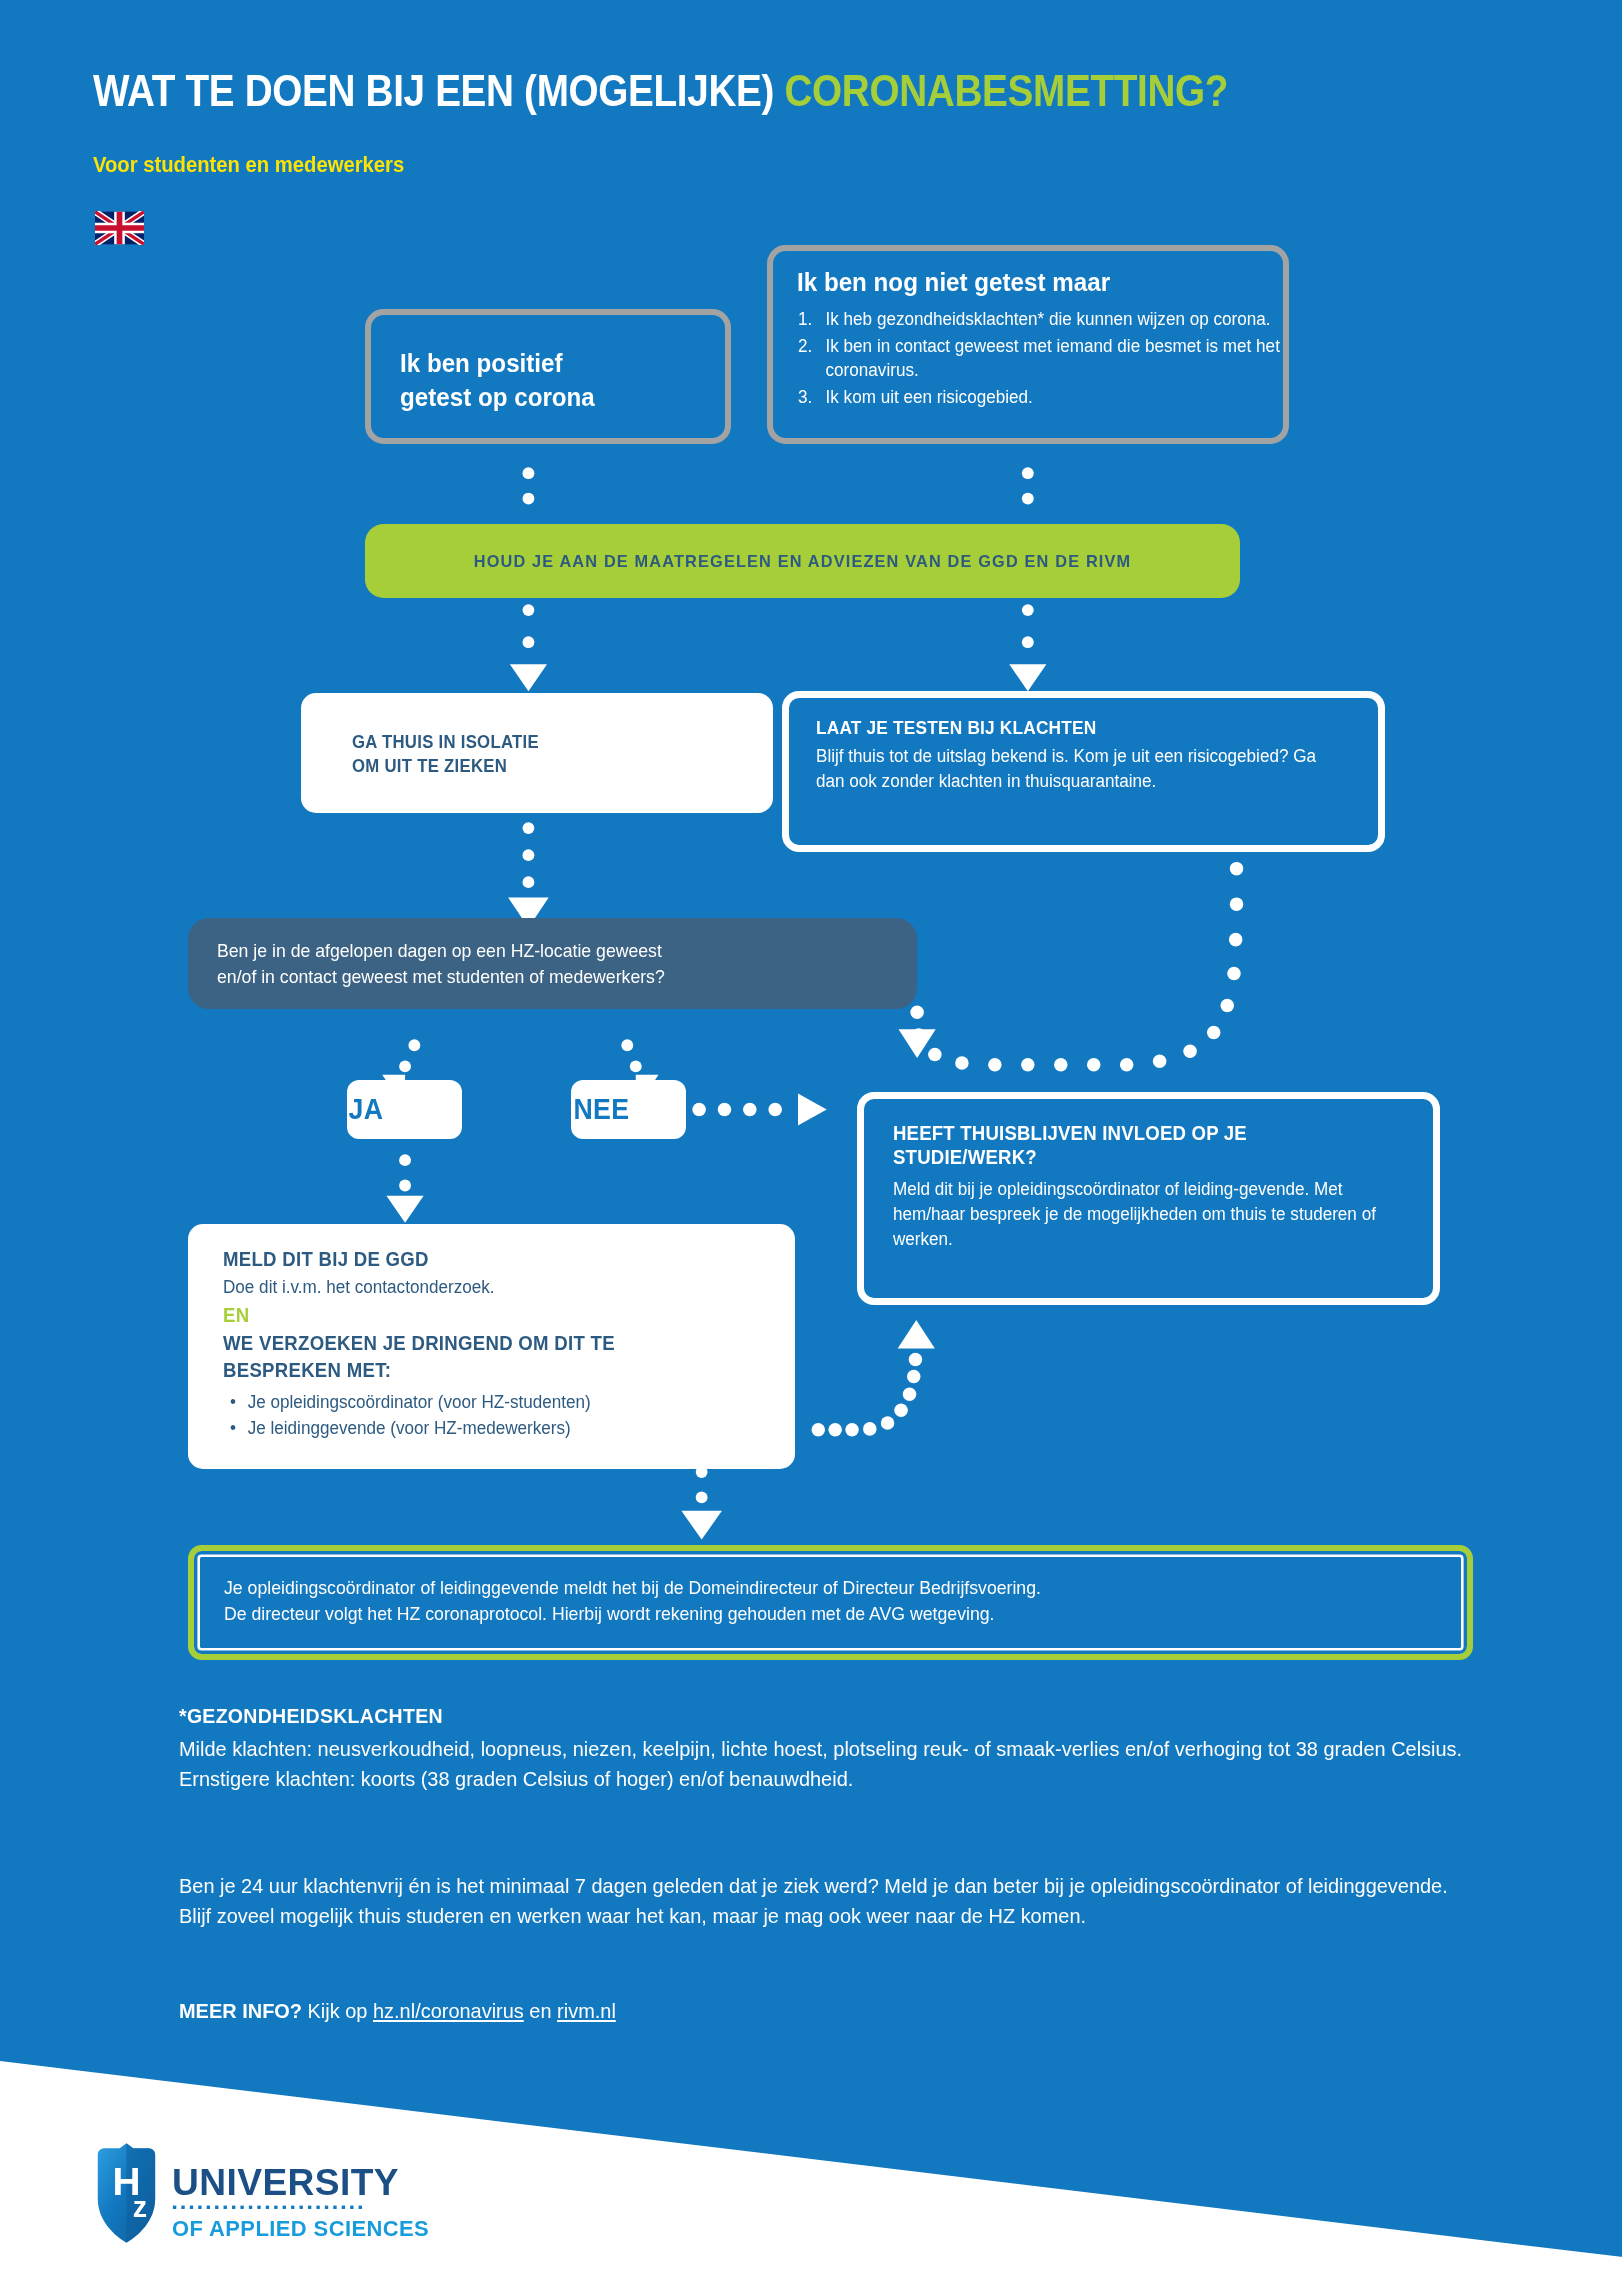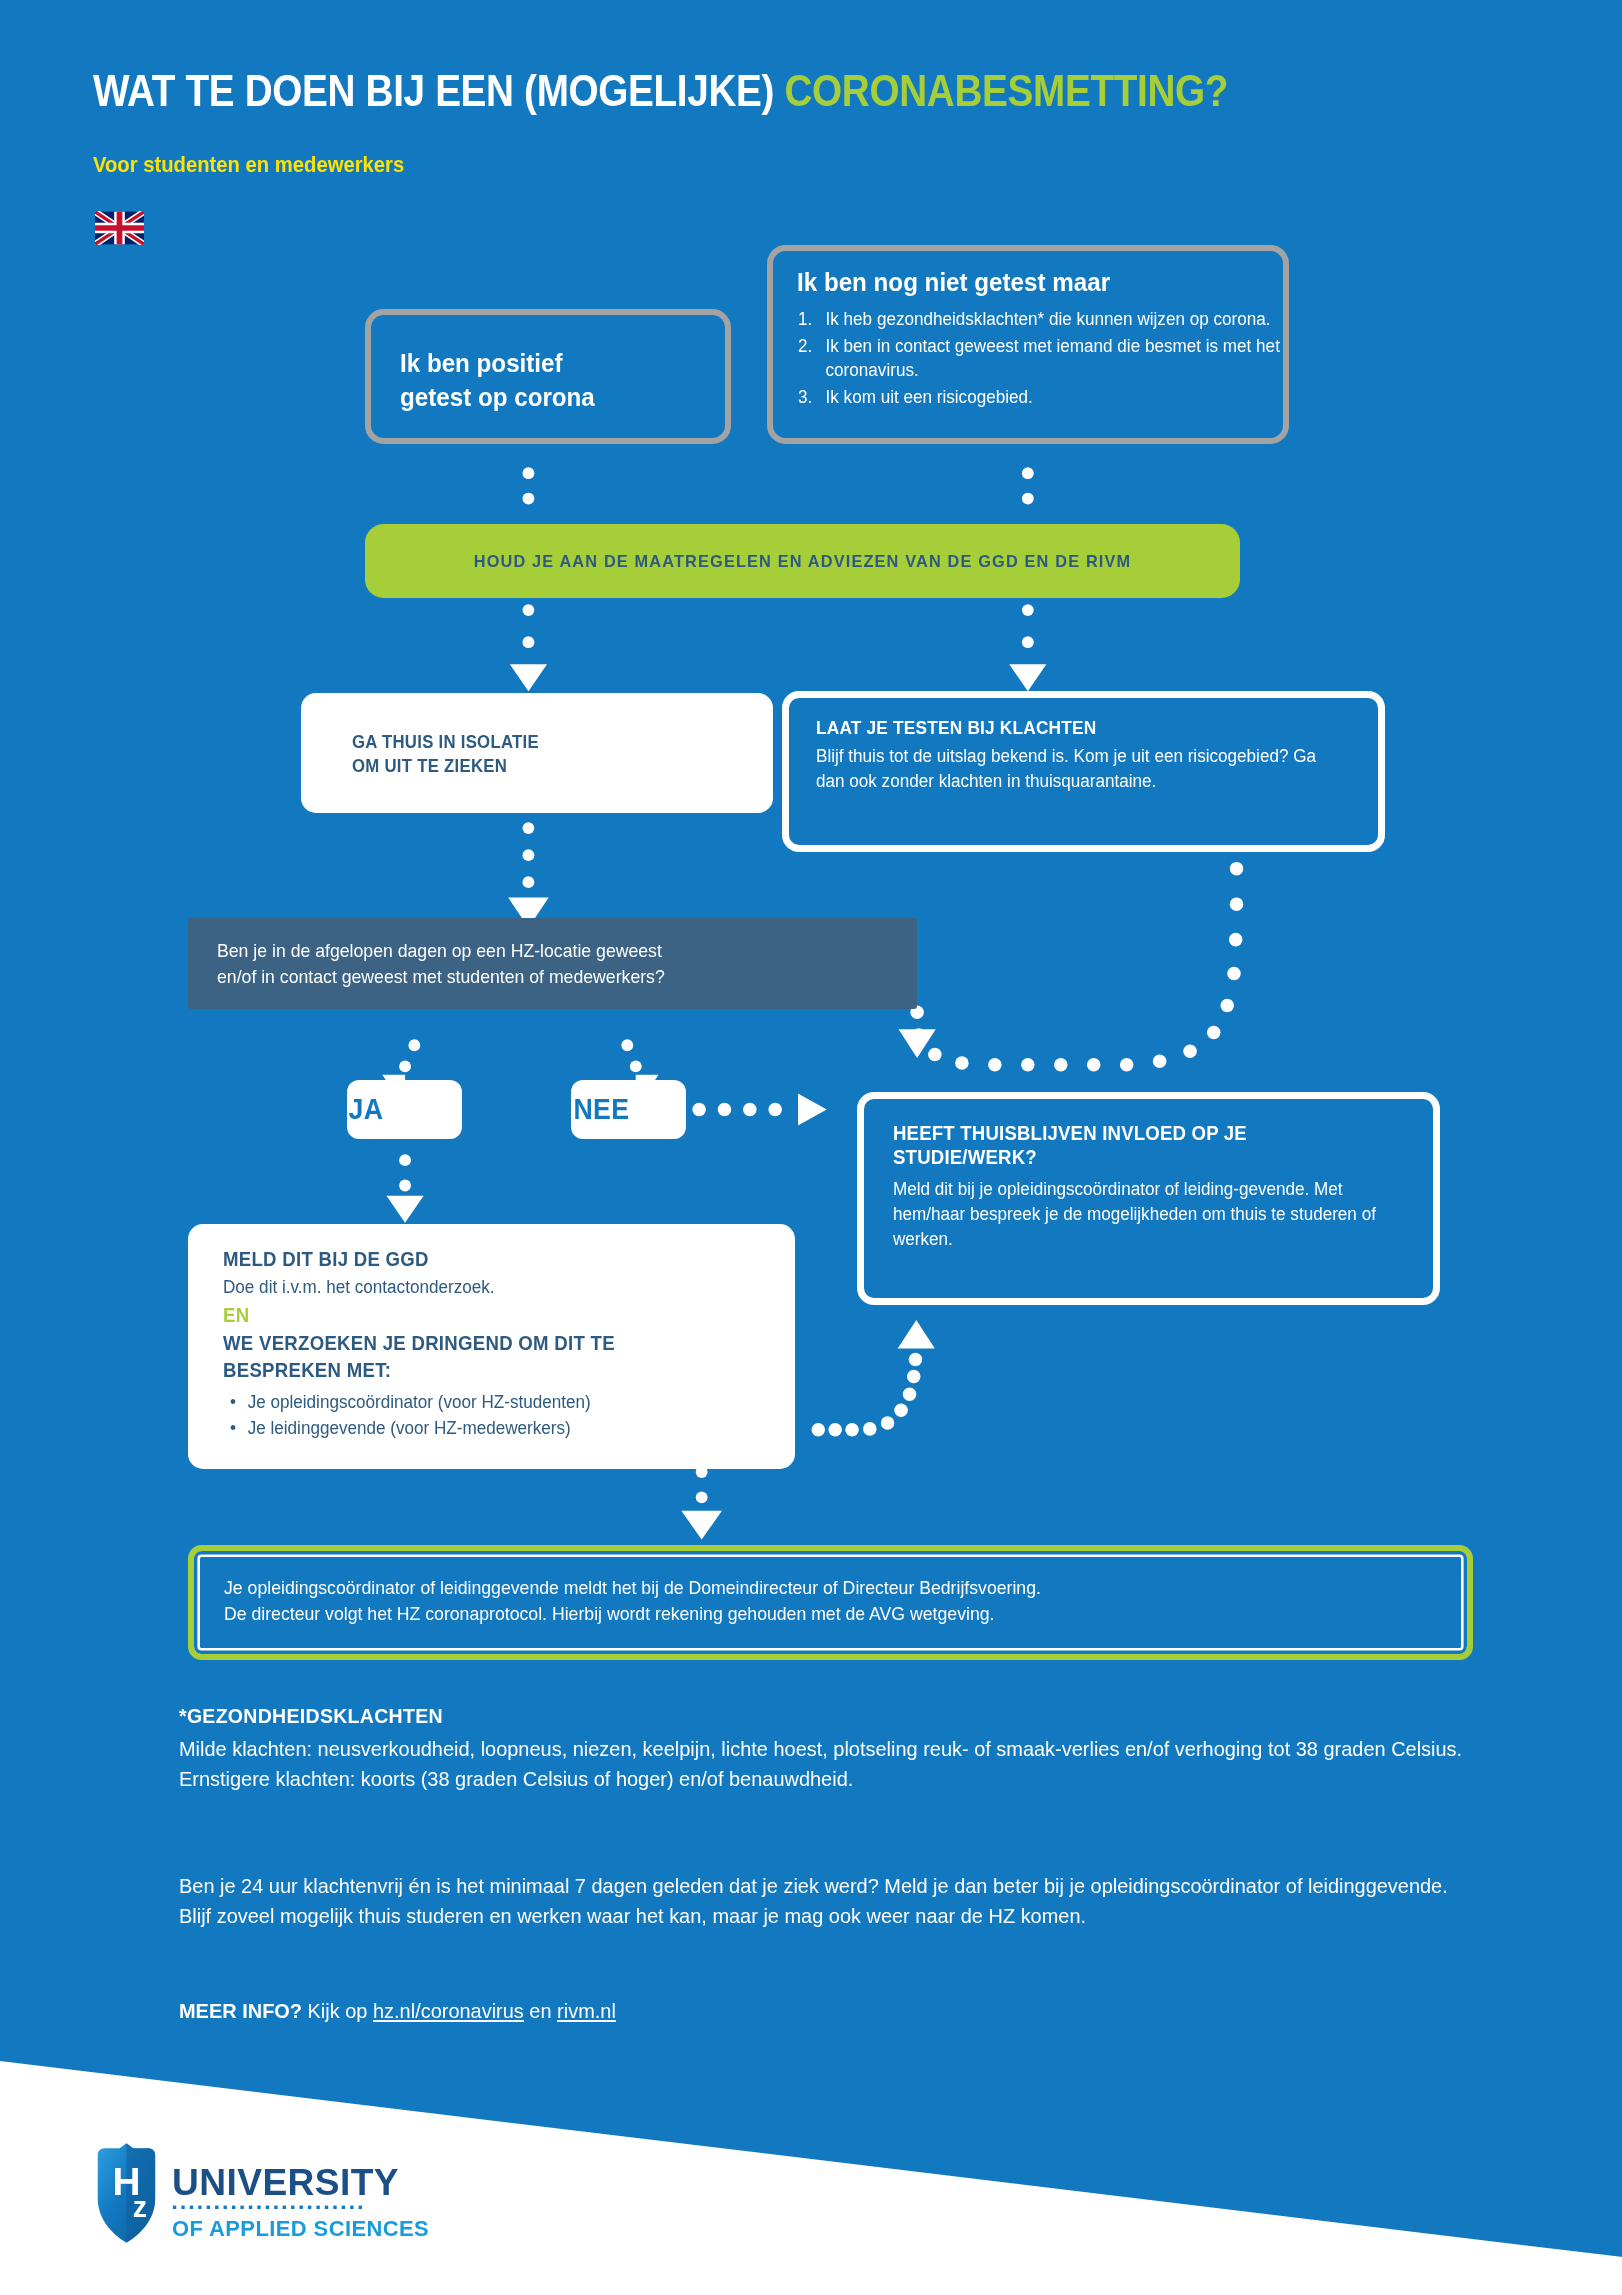--- a/index.html
+++ b/index.html
@@ -35,21 +35,21 @@
   .whitebox{
     background:#ffffff;border-radius:15px;
   }
   .whitering{
     background:#1278c0;border:7.6px solid #ffffff;border-radius:17px;
   }
   .greenbar{
     background:#a6ce39;border-radius:18.6px;
   }
   .graybox{
-    background:#3c6384;border-radius:3px;
+    background:#3c6384;border-radius:21px;
   }
   .greenring-blue{
     background:#1278c0;border:6px solid #a6ce39;border-radius:13.5px;
     box-shadow:inset 0 0 0 3.4px #1278c0, inset 0 0 0 6px #ffffff;
   }
 
   
   .h-white{
     color:#ffffff;font-weight:bold;font-size:26px;line-height:1.30;
     transform:scaleX(0.93);transform-origin:left top;

